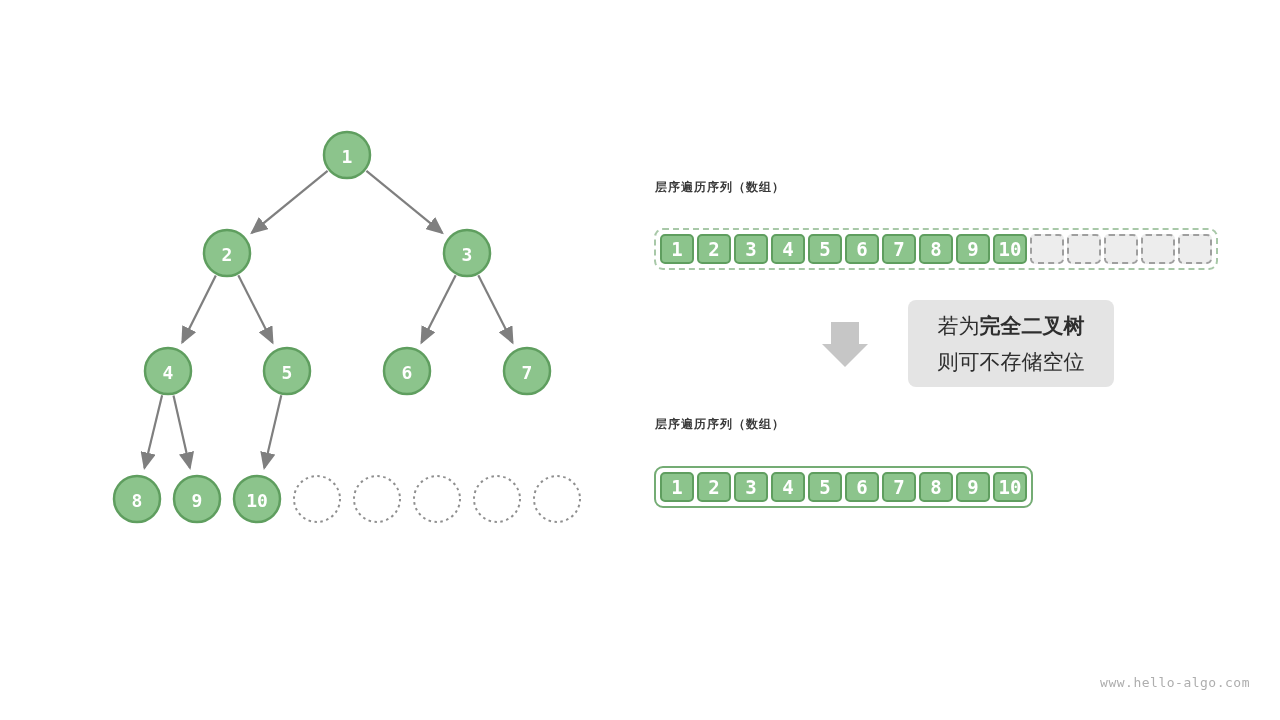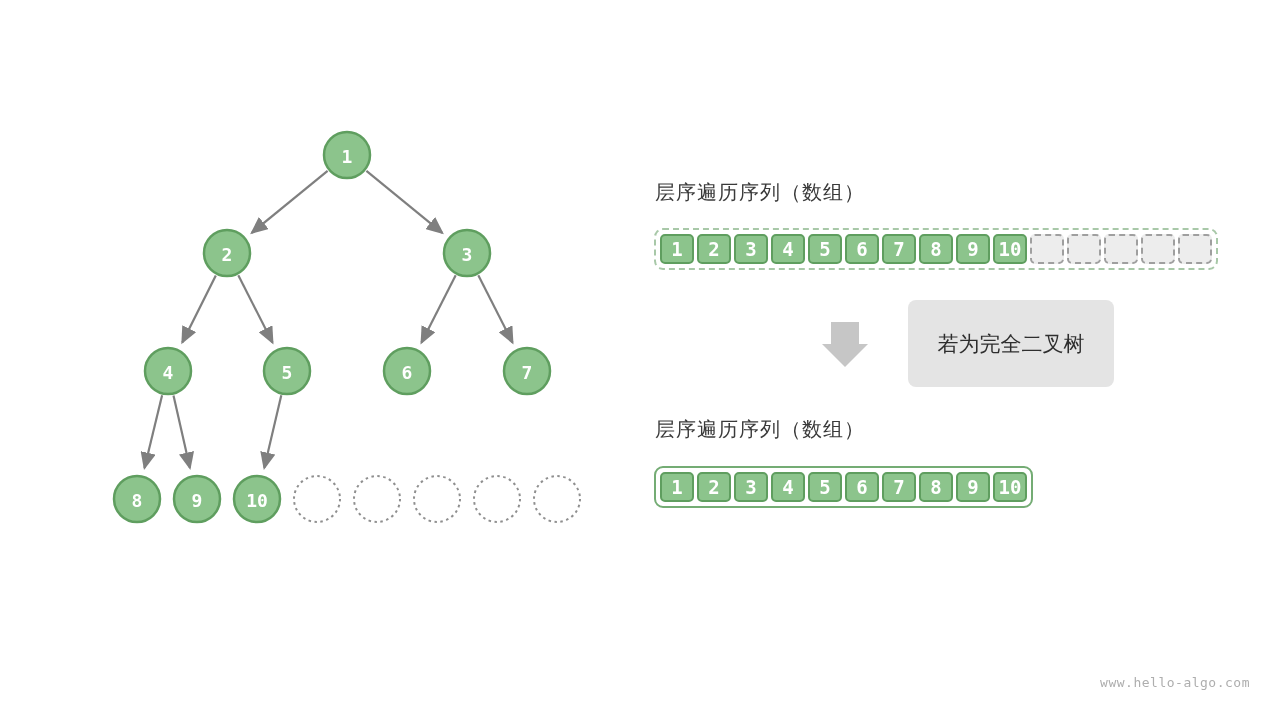--- a/index.html
+++ b/index.html
@@ -12,22 +12,22 @@
   .canvas {
     position:relative;
     width:1280px; height:720px;
     background:#ffffff;
   }
   .tree-svg {
     position:absolute; left:0; top:0;
   }
   .section-label {
     position:absolute;
-    font-size:20px;
-    font-weight:400;
+    font-size:12px;
+    font-weight:700;
     color:var(--label-color, #3a3a3a);
     letter-spacing:1px;
     white-space:nowrap;
   }
   .label-top { left:655px; top:179px; }
   .label-bottom { left:655px; top:416px; }
   .array-container {
     position:absolute;
     display:flex;
     gap:3px;
@@ -74,21 +74,21 @@
     border-radius:8px;
     display:flex;
     flex-direction:column;
     align-items:center;
     justify-content:center;
     font-size:21px;
     line-height:36px;
     color:#2e2e2e;
     white-space:nowrap;
   }
-  .callout b { font-weight:400; }
+  .callout b { font-weight:700; }
   .watermark {
     position:absolute;
     right:30px; top:675px;
     font-family:"DejaVu Sans Mono", monospace;
     font-size:13px;
     color:var(--watermark-color, #aeaeae);
     letter-spacing:0.5px;
   }
 </style>
 </head>
@@ -177,20 +177,21 @@
       <div class="cell empty"></div>
       <div class="cell empty"></div>
     </div>
 
   <svg class="block-arrow" width="50" height="50" viewBox="0 0 50 50">
     <polygon points="11,2 39,2 39,24 48,24 25,47 2,24 11,24" fill="var(--block-arrow, #c6c6c6)"></polygon>
   </svg>
 
   <div class="callout">
     <div><span>若为</span><b>完全二叉树</b></div>
+    <div>则可不存储空位</div>
   </div>
 
   <div class="section-label label-bottom">层序遍历序列（数组）</div>
 
   <div class="array-container array-bottom">
       <div class="cell filled">1</div>
       <div class="cell filled">2</div>
       <div class="cell filled">3</div>
       <div class="cell filled">4</div>
       <div class="cell filled">5</div>

